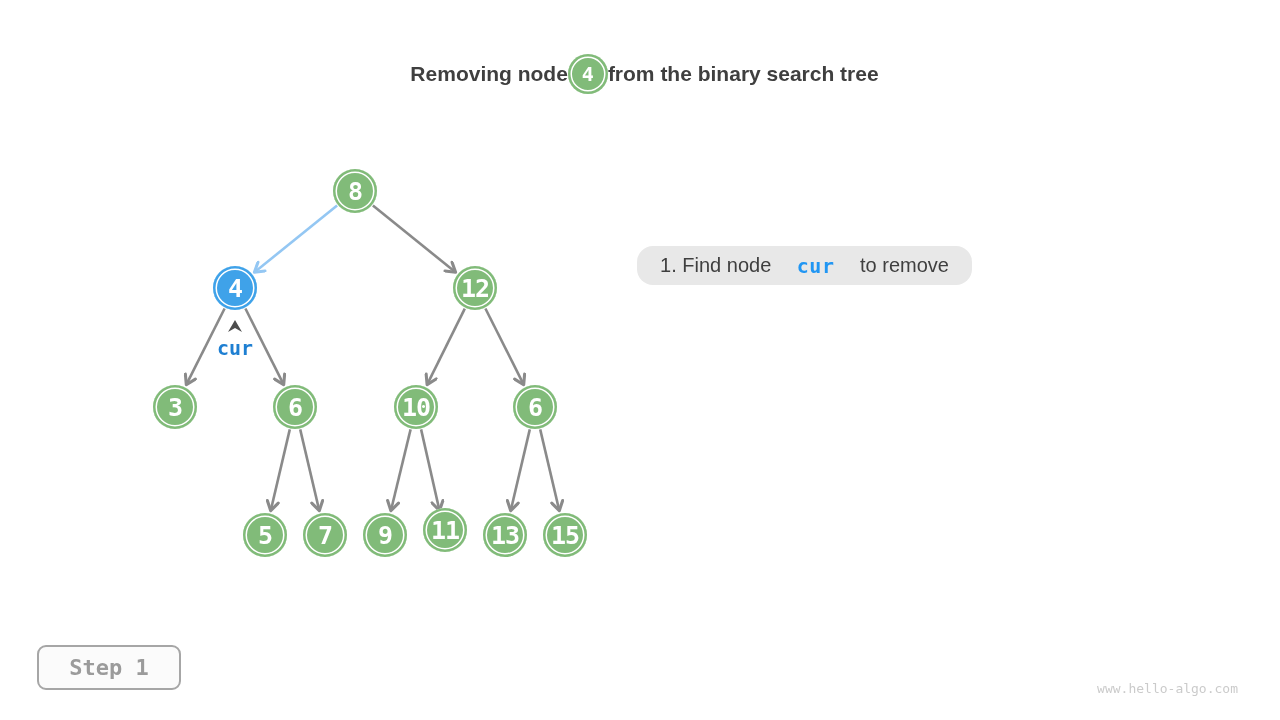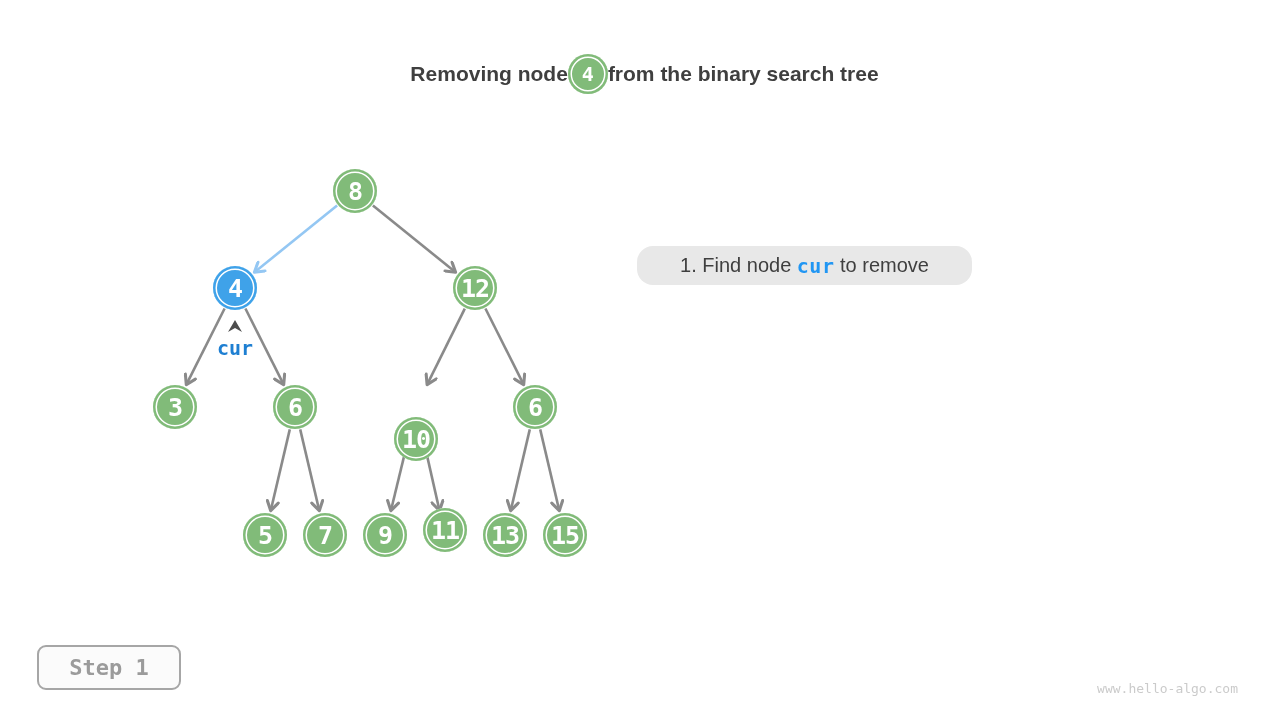--- a/index.html
+++ b/index.html
@@ -36,21 +36,21 @@
   .pointer-label {
     position:absolute; width:80px; text-align:center; z-index:3;
     font-family:"DejaVu Sans Mono", monospace; font-weight:bold; font-size:20px;
     color:var(--cur-label-blue);
   }
 
   .instruction {
     position:absolute; left:637px; top:246px; width:335px; height:39px;
     background:var(--box-bg); border-radius:16px;
     display:flex; align-items:center; justify-content:center;
-    font-size:20px; color:var(--text-dark);
+    font-size:20px; color:var(--text-dark);gap:20px;
   }
   .instruction span { white-space:pre; }
   .instruction .hl {
     font-family:"DejaVu Sans Mono", monospace; font-weight:bold;
     font-size:20px; letter-spacing:.5px; color:var(--cur-blue);
   }
 
   .step {
     position:absolute; left:37px; top:645px; width:144px; height:45px;
     border:2px solid var(--step-border); border-radius:9px; background:var(--step-bg);
@@ -107,21 +107,21 @@
     </div>
     <div class="node green" style="left: 453px; top: 266px; align-items: center;">
       <span>12</span>
     </div>
     <div class="node green" style="left: 153px; top: 385px;">
       <span>3</span>
     </div>
     <div class="node green" style="left: 273px; top: 385px;">
       <span>6</span>
     </div>
-    <div class="node green" style="left: 394px; top: 385px; margin-top: 32px;">
+    <div class="node green" style="left: 394px; top: 385px;">
       <span>10</span>
     </div>
     <div class="node green" style="left: 513px; top: 385px;">
       <span>6</span>
     </div>
     <div class="node green" style="left: 243px; top: 513px;">
       <span>5</span>
     </div>
     <div class="node green" style="left: 303px; top: 513px;">
       <span>7</span>

